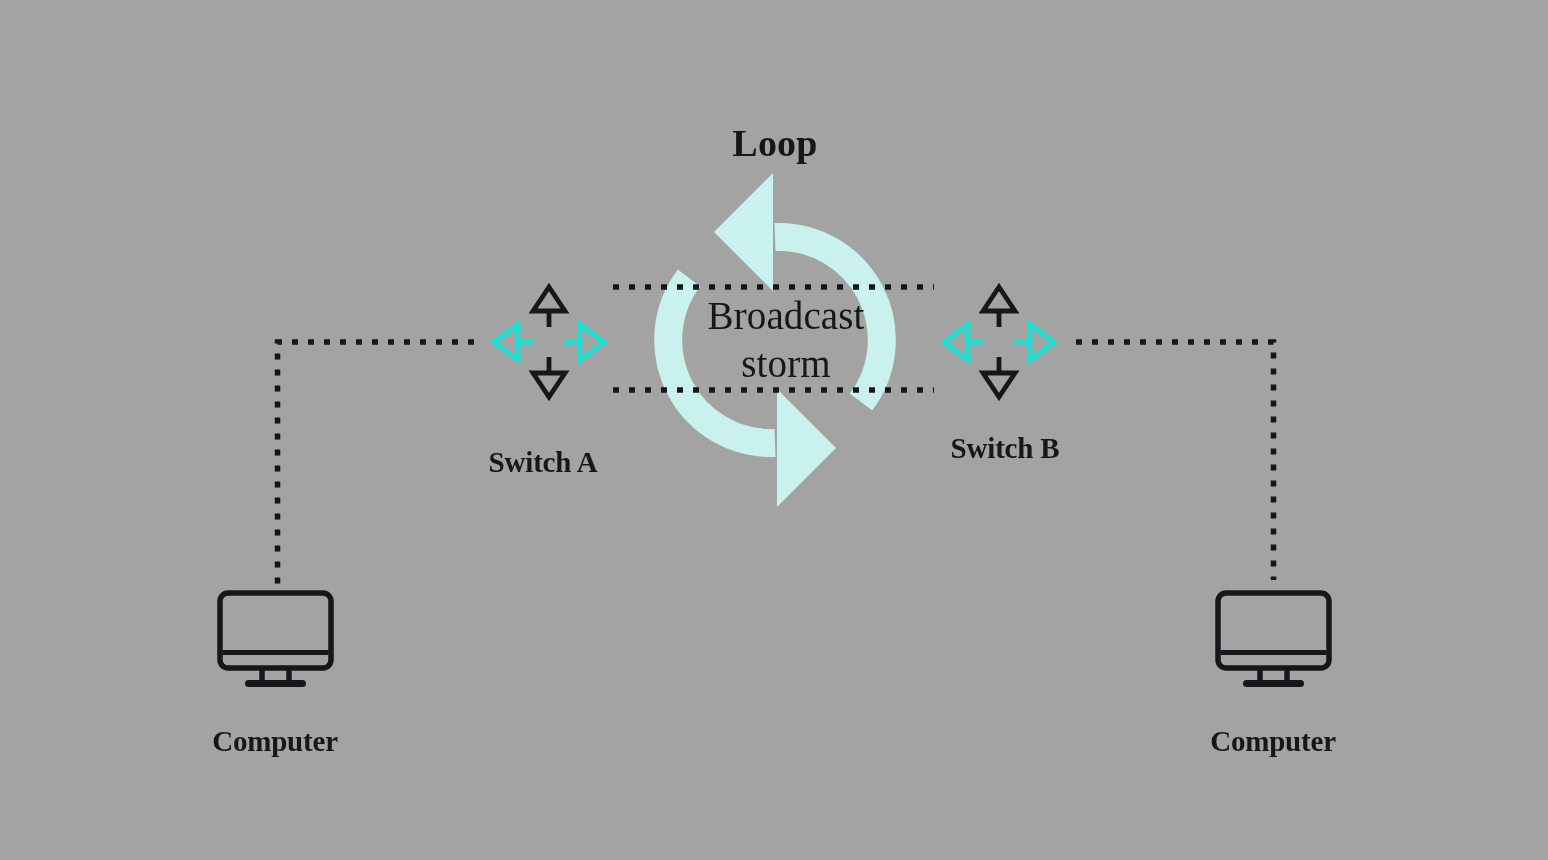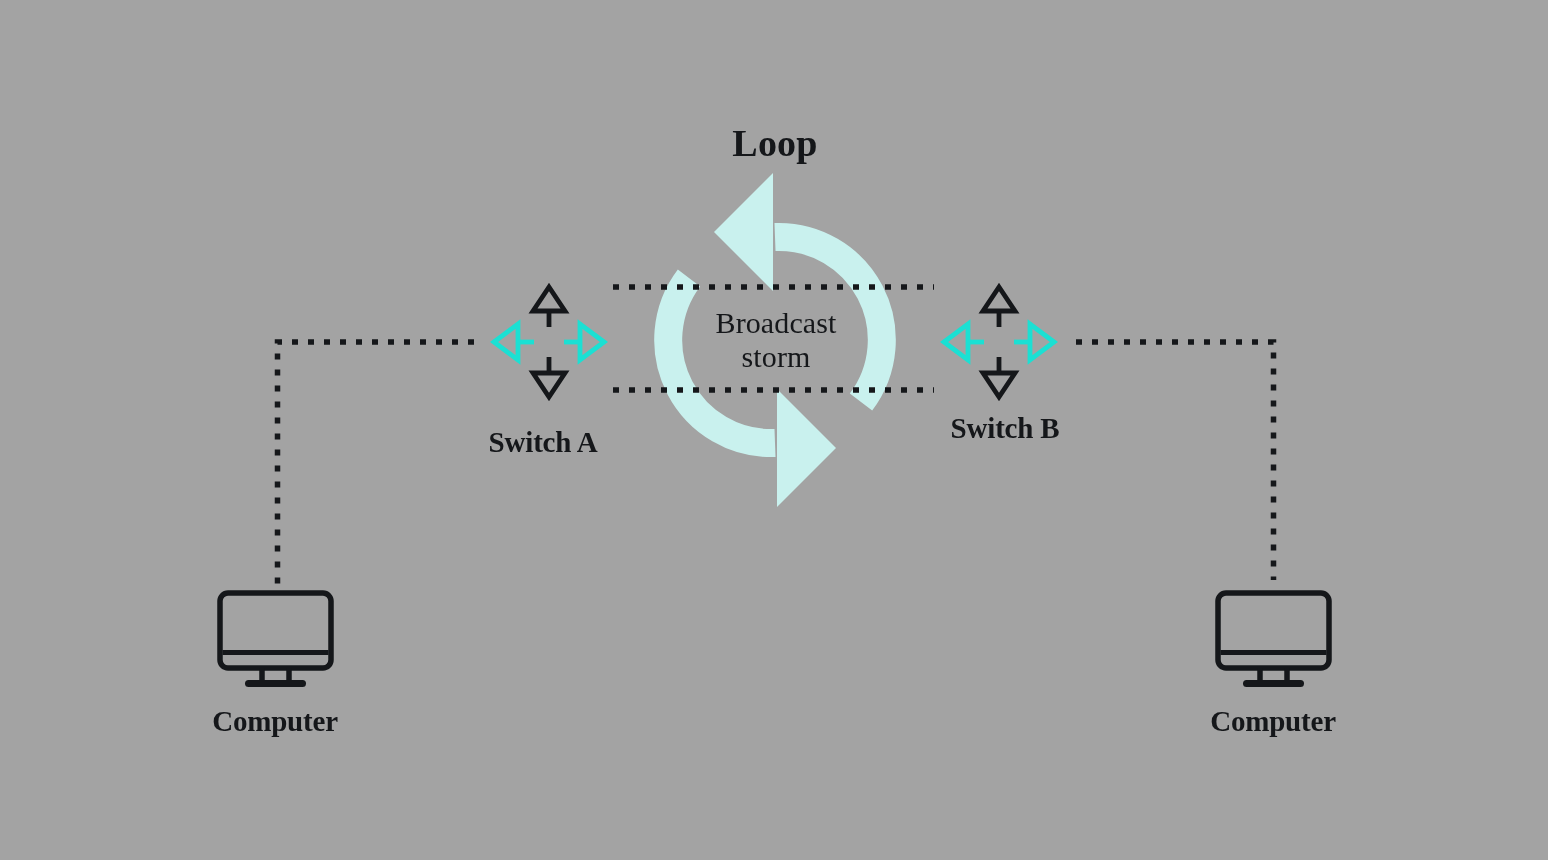--- a/index.html
+++ b/index.html
@@ -27,26 +27,28 @@
   }
   .title-label {
     font-size: 38px;
     font-weight: 700;
     letter-spacing: 0.2px;
   }
   .node-label {
     font-size: 29px;
     font-weight: 700;
     letter-spacing: -0.2px;
+    margin-top: 20px;
   }
   .center-label {
-    font-size: 30px;
+    font-size: 39px;
     font-weight: 400;
-    line-height: 34px;
+    line-height: 48px;
     letter-spacing: 0.1px;
+    margin-left: 10px;
   }
 </style>
 </head>
 <body>
 
 <div class="stage">
 
   <svg class="layer" viewBox="0 0 1548 860" aria-hidden="true">
     <defs>
       <g id="switch-glyph" fill="none" stroke-width="4.8" stroke-linejoin="miter">

